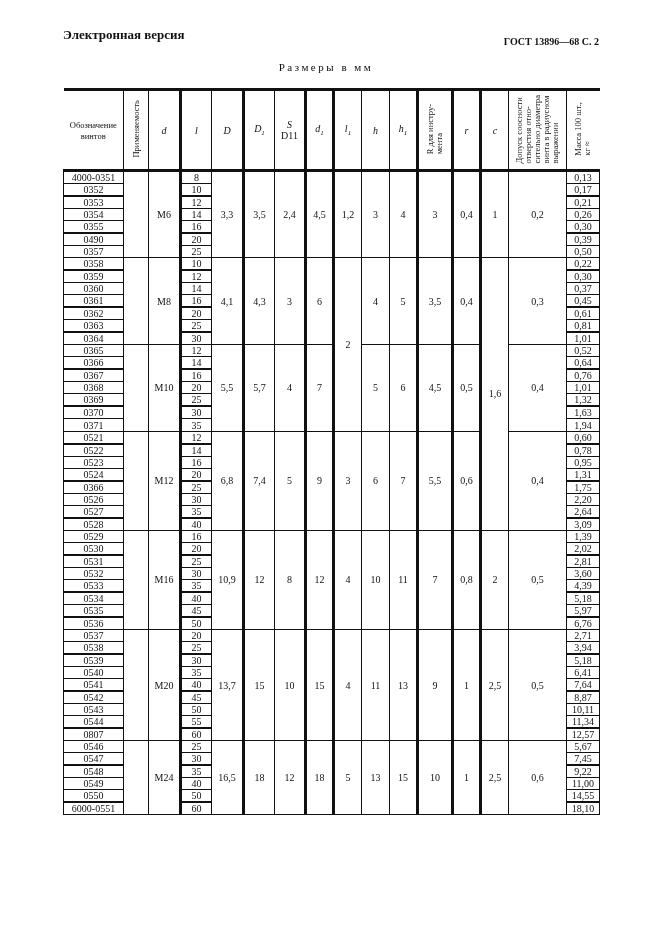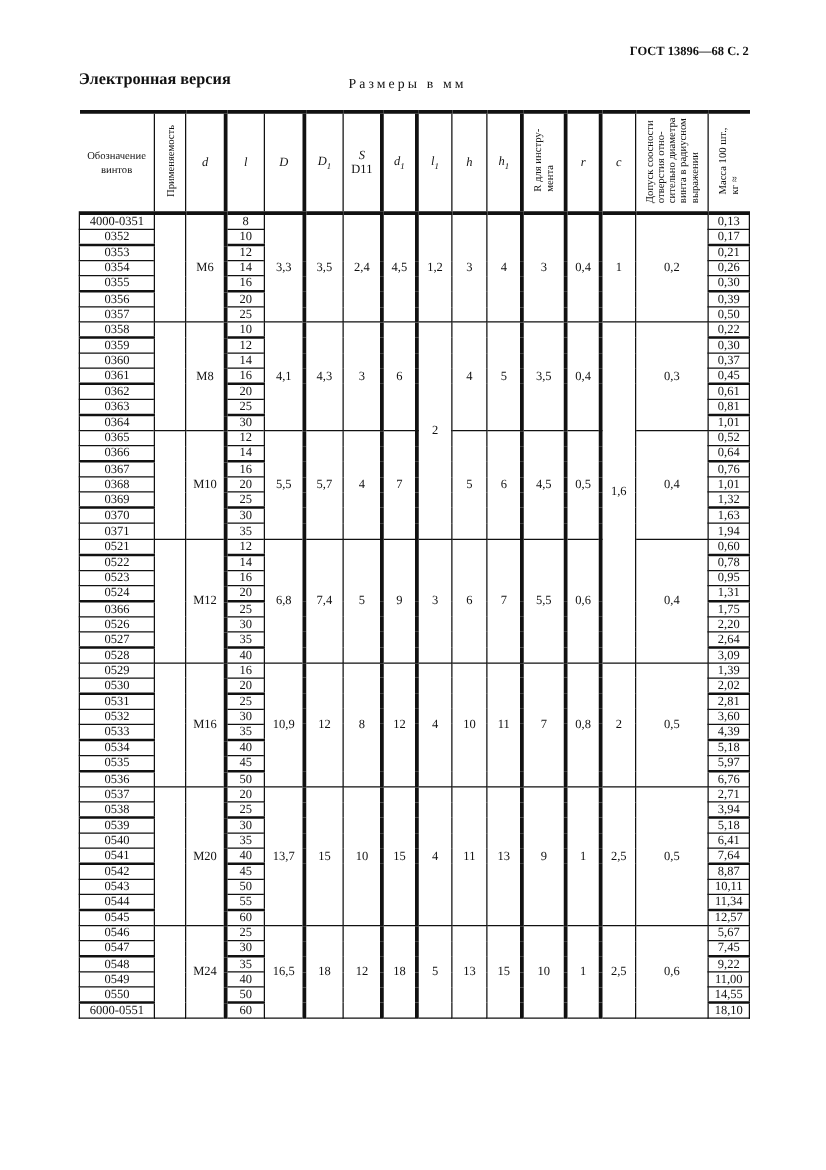--- a/index.html
+++ b/index.html
@@ -1,18 +1,18 @@
 <!DOCTYPE html>
 <html><head>
 <meta charset="utf-8">
 <style>
   html, body { margin: 0; padding: 0; background: #fff; }
   body { width: 661px; height: 936px; position: relative; overflow: hidden;
          font-family: "Liberation Serif", "DejaVu Serif", serif; color: #111; }
-  .hdr-left { position: absolute; left: 63px; top: 27px; font-weight: bold; font-size: 13px; margin-top: 28px; }
+  .hdr-left { position: absolute; left: 63px; top: 27px; font-weight: bold; font-size: 13px; }
   .hdr-right { position: absolute; right: 62px; top: 36px; font-weight: bold; font-size: 10px; }
   .caption { position: absolute; left: 0; width: 652px; top: 61px; text-align: center;
              font-size: 11px; letter-spacing: 2.5px; }
   table.main { position: absolute; left: 63px; top: 88px; border-collapse: collapse;
                table-layout: fixed; font-size: 10px; }
   table.main td, table.main th { border: 1px solid #111; padding: 0; text-align: center;
                vertical-align: middle; font-weight: normal; overflow: hidden; }
   table.main thead th { height: 78px; border-top: 3px solid #111; border-bottom: 3px solid #111; }
   table.main thead th.it { font-style: italic; }
   .vert { writing-mode: vertical-rl; transform: rotate(180deg); white-space: pre-line;
@@ -113,21 +113,21 @@
         <td class="name">0354</td>
         <td class="len thickL">14</td>
         <td class="mass">0,26</td>
       </tr>
       <tr>
         <td class="name thickB">0355</td>
         <td class="len thickL thickB">16</td>
         <td class="mass thickB">0,30</td>
       </tr>
       <tr>
-        <td class="name">0356</td>
+        <td class="name">0490</td>
         <td class="len thickL">20</td>
         <td class="mass">0,39</td>
       </tr>
       <tr>
         <td class="name">0357</td>
         <td class="len thickL">25</td>
         <td class="mass">0,50</td>
       </tr>
       <tr>
         <td class="name thickB">0358</td>
@@ -375,21 +375,21 @@
         <td class="name">0543</td>
         <td class="len thickL">50</td>
         <td class="mass">10,11</td>
       </tr>
       <tr>
         <td class="name thickB">0544</td>
         <td class="len thickL thickB">55</td>
         <td class="mass thickB">11,34</td>
       </tr>
       <tr>
-        <td class="name">0545</td>
+        <td class="name">0807</td>
         <td class="len thickL">60</td>
         <td class="mass">12,57</td>
       </tr>
       <tr>
         <td class="name">0546</td>
         <td rowspan="6"></td>
         <td rowspan="6">M24</td>
         <td class="len thickL">25</td>
         <td rowspan="6">16,5</td>
         <td class="thickL" rowspan="6">18</td>

